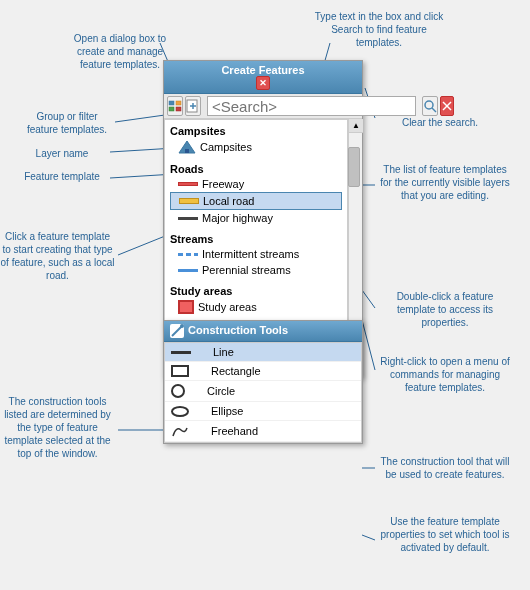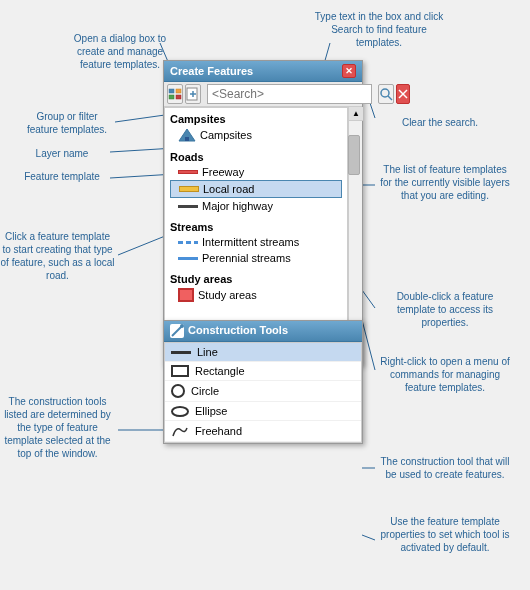--- a/index.html
+++ b/index.html
@@ -25,20 +25,21 @@
     }
 
     
     .panel-titlebar {
       background: linear-gradient(to bottom, #6fa8d0 0%, #4a86b0 100%);
       padding: 3px 6px;
       display: flex;
       align-items: center;
       justify-content: space-between;
       border-bottom: 1px solid #3a76a0;
+      flex-direction: column;
     }
     .panel-title {
       color: white;
       font-size: 11px;
       font-weight: bold;
     }
     .panel-close-btn {
       width: 14px;
       height: 14px;
       background: #e05050;
@@ -74,21 +75,21 @@
       cursor: pointer;
       font-size: 10px;
       color: #333;
     }
     .search-box {
       flex: 1;
       height: 20px;
       border: 1px solid #aaa;
       background: white;
       padding: 0 4px;
-      font-size: 12px;
+      font-size: 15px;
       color: #888;
     }
     .tb-search-btn {
       width: 20px;
       height: 20px;
       background: #f0f0f0;
       border: 1px solid #aaa;
       border-radius: 2px;
       display: flex;
       align-items: center;
@@ -222,21 +223,21 @@
       border-radius: 2px;
     }
     .construct-list {
       background: white;
       border: 1px solid #ccc;
     }
     .construct-item {
       display: flex;
       align-items: center;
       padding: 3px 6px;
-      gap: 6px;
+      gap: 22px;
       cursor: pointer;
       border-bottom: 1px solid #f0f0f0;
     }
     .construct-item.selected { background: #c5d9f0; }
     .construct-label {
       font-size: 11px;
       color: #000;
     }
 
     

